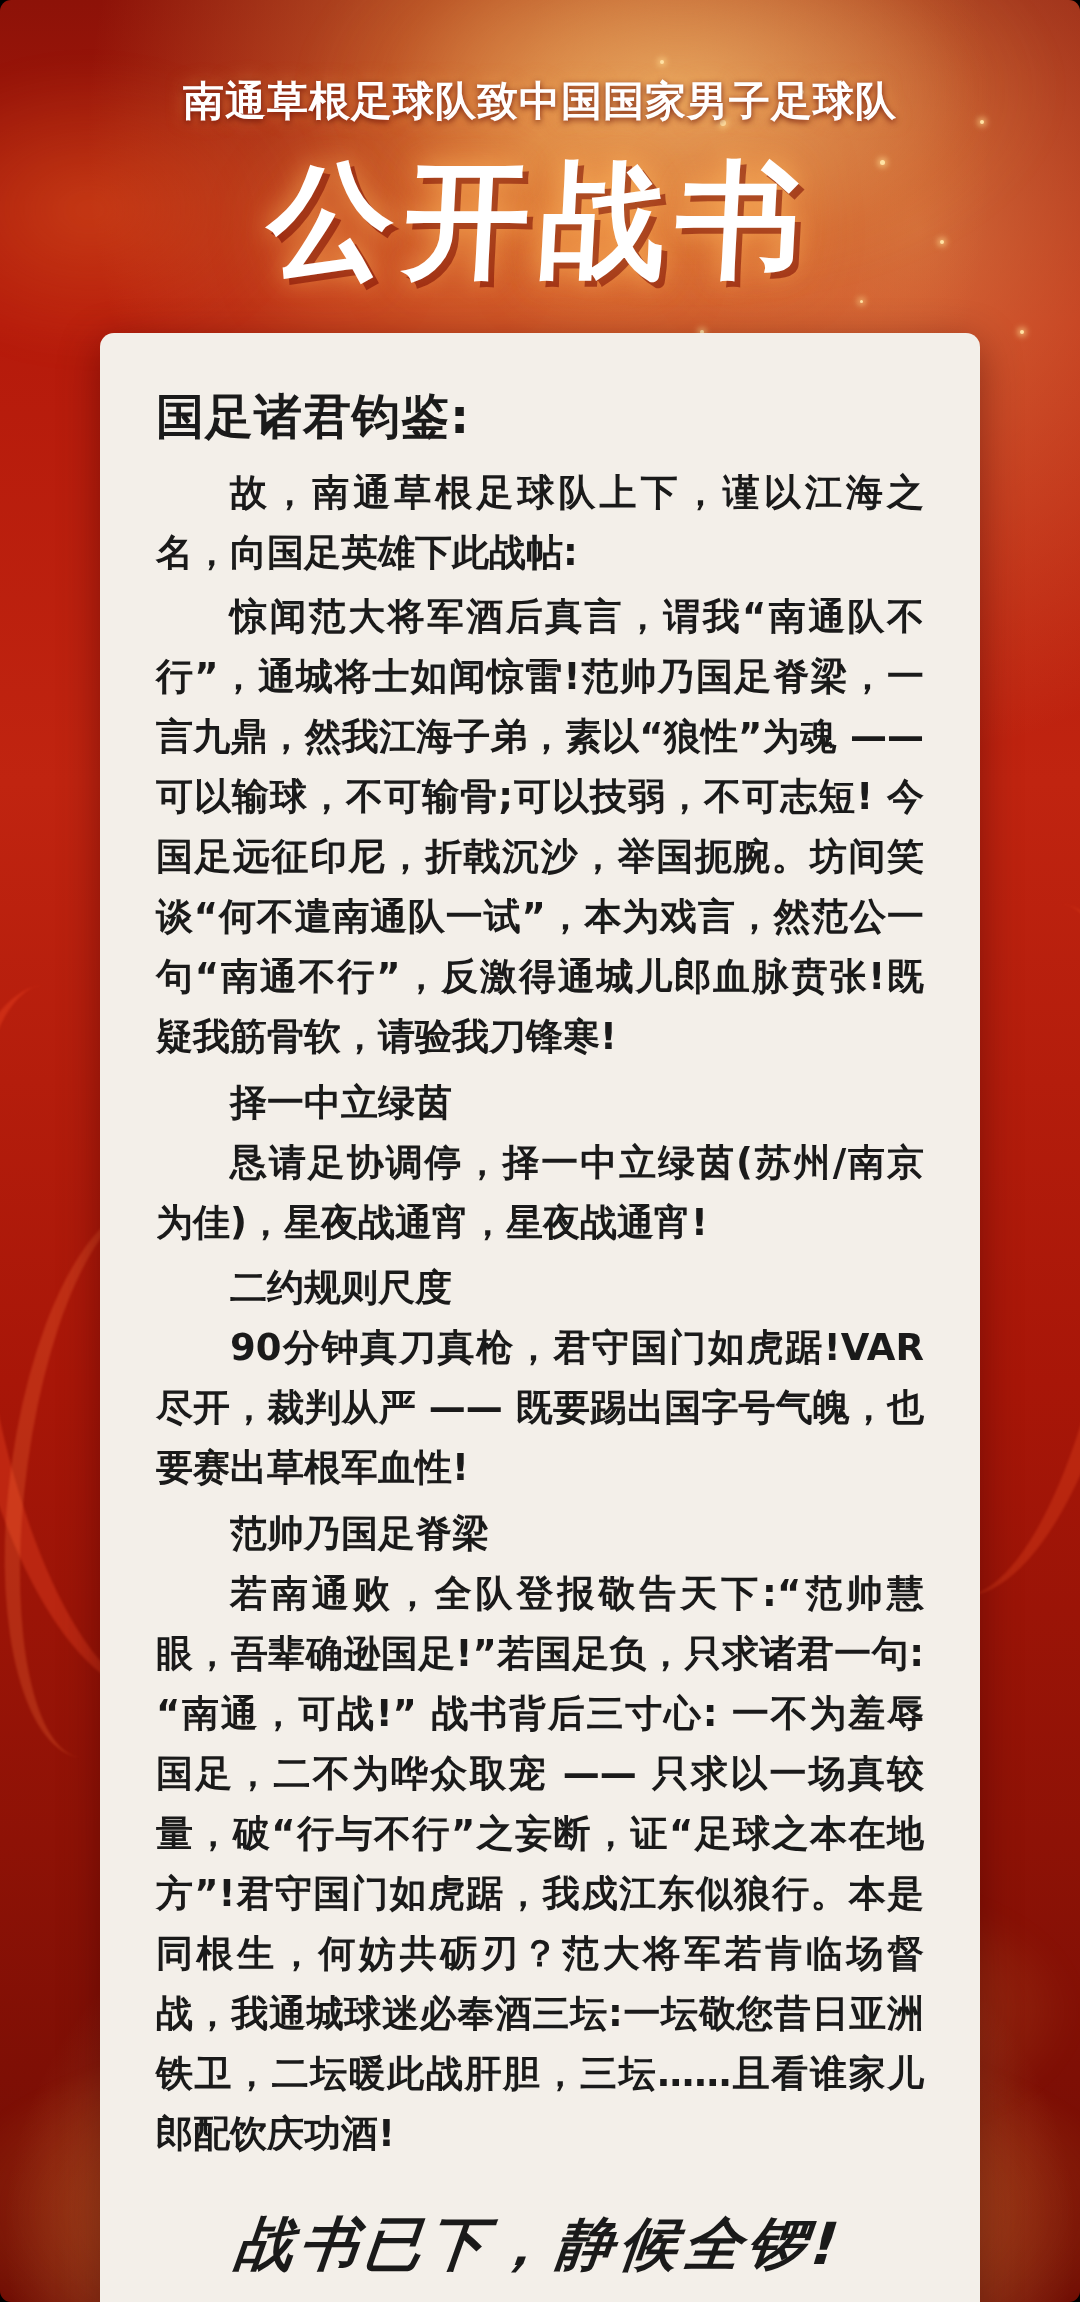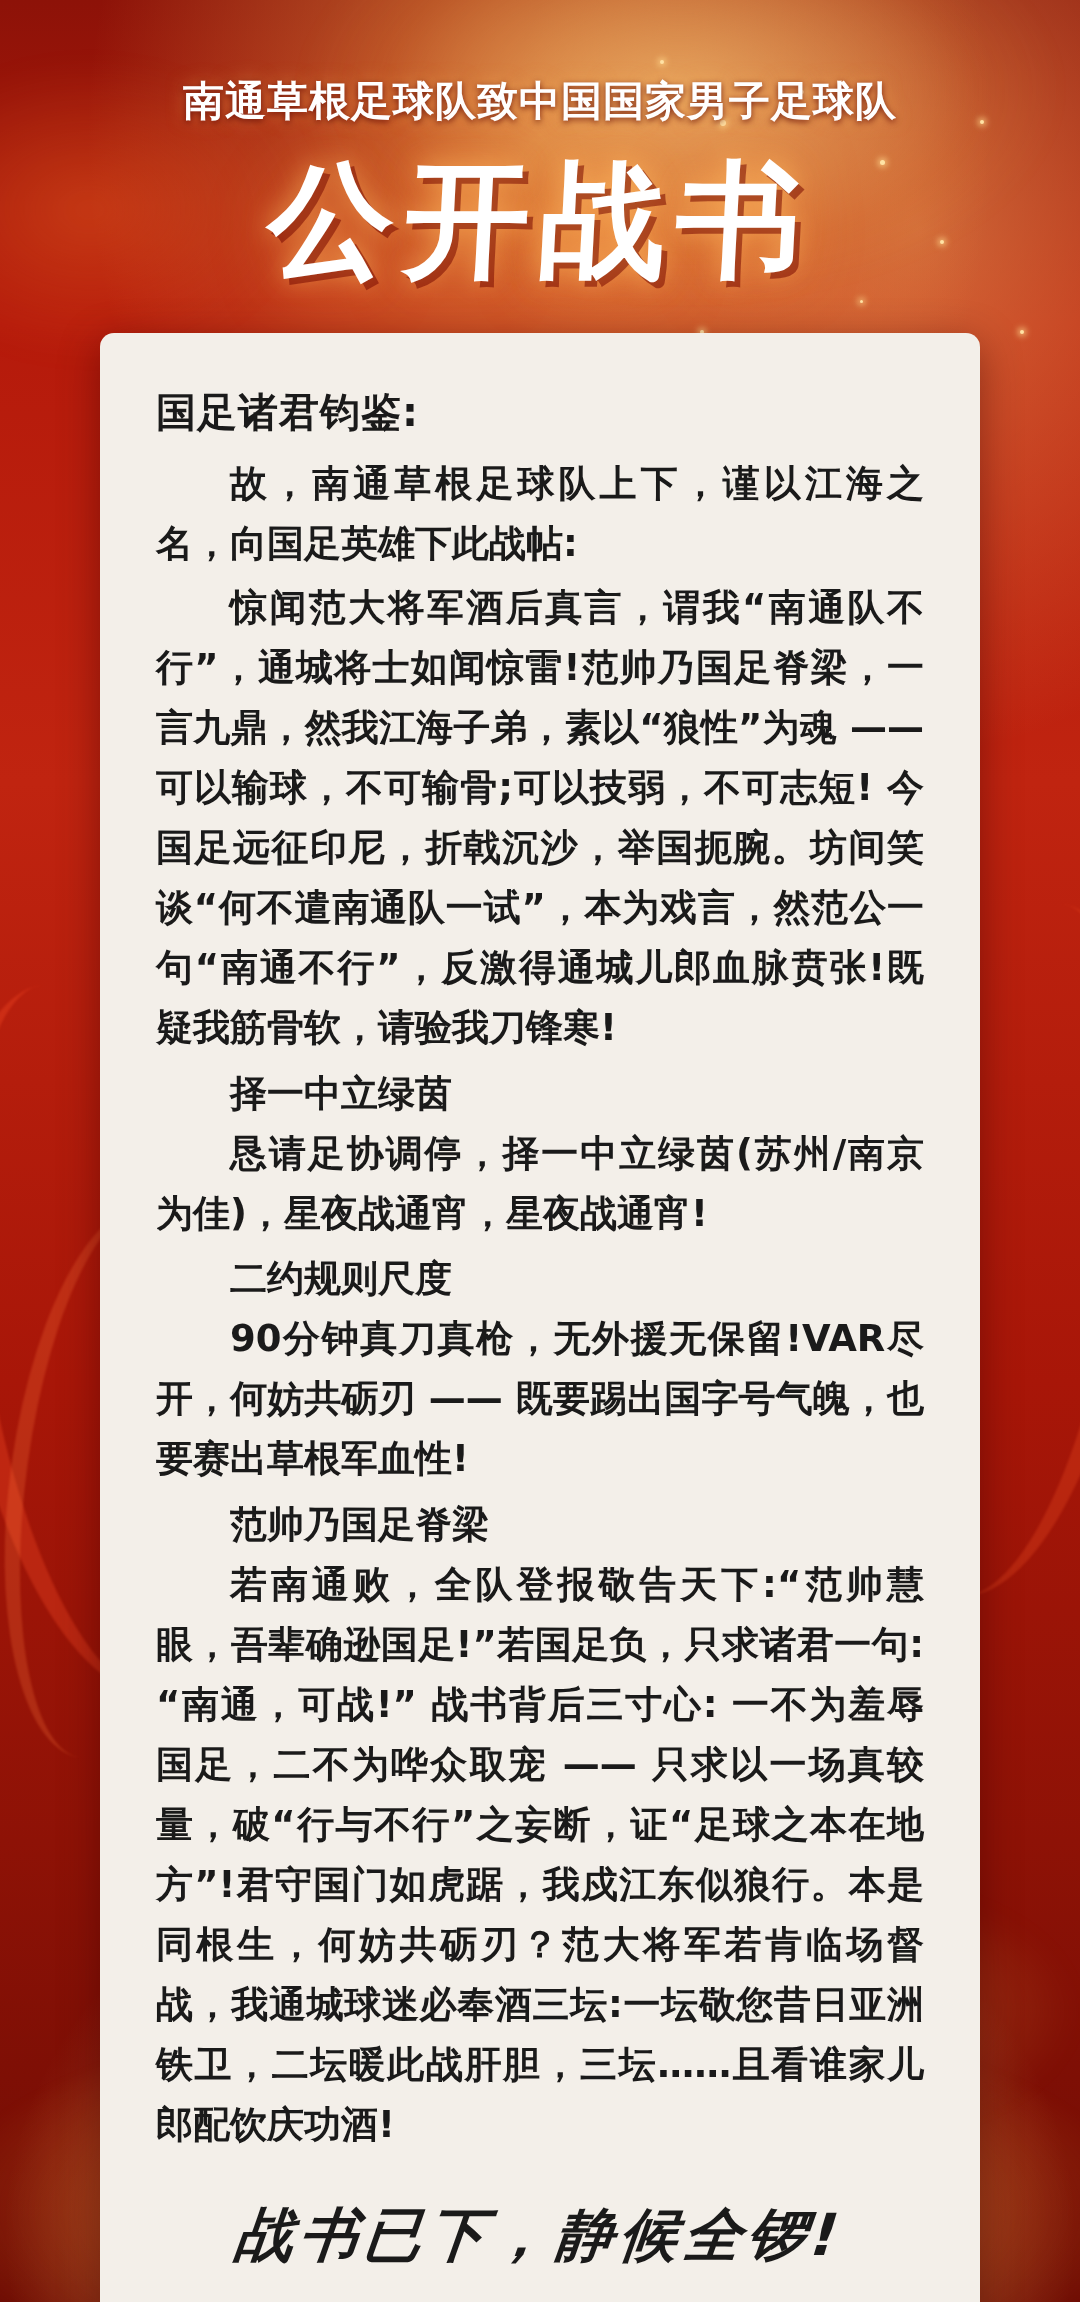--- a/index.html
+++ b/index.html
@@ -13,20 +13,21 @@
   .poster {
     position: relative;
     width: 1080px;
     height: 2302px;
     overflow: hidden;
     background:
       radial-gradient(ellipse 70% 40% at 50% 6%, rgba(255,190,90,0.55) 0%, rgba(200,40,20,0.0) 60%),
       radial-gradient(ellipse 60% 35% at 85% 10%, rgba(255,200,110,0.45) 0%, rgba(180,30,15,0) 65%),
       radial-gradient(ellipse 80% 30% at 50% 97%, rgba(255,205,120,0.75) 0%, rgba(180,35,15,0) 62%),
       linear-gradient(180deg, #8d1208 0%, #b51a0b 14%, #c02410 34%, #a81608 60%, #8e1206 80%, #6f0c04 100%);
+    border-radius: 11px;
   }
   
   .glow {
     position: absolute;
     border-radius: 50%;
     pointer-events: none;
   }
   .glow.g1 {
     width: 760px; height: 420px;
     left: 300px; top: -120px;
@@ -129,21 +130,21 @@
     width: 880px;
     min-height: 1682px;
     background: #f3efe9;
     border-radius: 14px;
     box-shadow: 0 10px 40px rgba(60,0,0,0.45);
     padding: 52px 56px 44px 56px;
     box-sizing: border-box;
     color: #1a1a1a;
   }
   .salutation {
-    font-size: 40px;
+    font-size: 48px;
     font-weight: bold;
     letter-spacing: 1px;
     margin-bottom: 14px;
   }
   .para {
     font-size: 37px;
     line-height: 1.62;
     font-weight: bold;
     text-indent: 2em;
     margin: 0 0 4px 0;
@@ -215,21 +216,21 @@
   <div class="card">
     <div class="salutation">国足诸君钧鉴:</div>
 
     <p class="para">故，南通草根足球队上下，谨以江海之名，向国足英雄下此战帖:</p>
     <p class="para">惊闻范大将军酒后真言，谓我“南通队不行”，通城将士如闻惊雷!范帅乃国足脊梁，一言九鼎，然我江海子弟，素以“狼性”为魂 —— 可以输球，不可输骨;可以技弱，不可志短! 今国足远征印尼，折戟沉沙，举国扼腕。坊间笑谈“何不遣南通队一试”，本为戏言，然范公一句“南通不行”，反激得通城儿郎血脉贲张!既疑我筋骨软，请验我刀锋寒!</p>
 
     <div class="clause">择一中立绿茵</div>
     <p class="para">恳请足协调停，择一中立绿茵(苏州/南京为佳)，星夜战通宵，星夜战通宵!</p>
 
     <div class="clause">二约规则尺度</div>
-    <p class="para">90分钟真刀真枪，无外援无保留!VAR尽开，何妨共砺刃 —— 既要踢出国字号气魄，也要赛出草根军血性!</p>
+    <p class="para">90分钟真刀真枪，君守国门如虎踞!VAR尽开，裁判从严 —— 既要踢出国字号气魄，也要赛出草根军血性!</p>
 
     <div class="clause">范帅乃国足脊梁</div>
     <p class="para">若南通败，全队登报敬告天下:“范帅慧眼，吾辈确逊国足!”若国足负，只求诸君一句:“南通，可战!” 战书背后三寸心: 一不为羞辱国足，二不为哗众取宠 —— 只求以一场真较量，破“行与不行”之妄断，证“足球之本在地方”!君守国门如虎踞，我戍江东似狼行。本是同根生，何妨共砺刃？范大将军若肯临场督战，我通城球迷必奉酒三坛:一坛敬您昔日亚洲铁卫，二坛暖此战肝胆，三坛……且看谁家儿郎配饮庆功酒!</p>
 
     <div class="slogan">战书已下，静候全锣!</div>
 
     <div class="sign">
       <div>南通城市草根足球队</div>
 
     </div>

